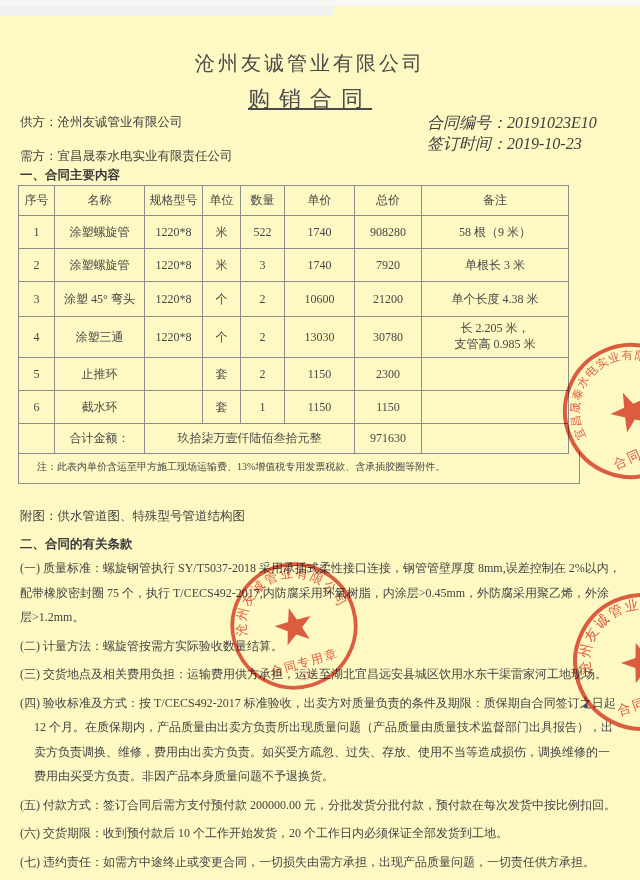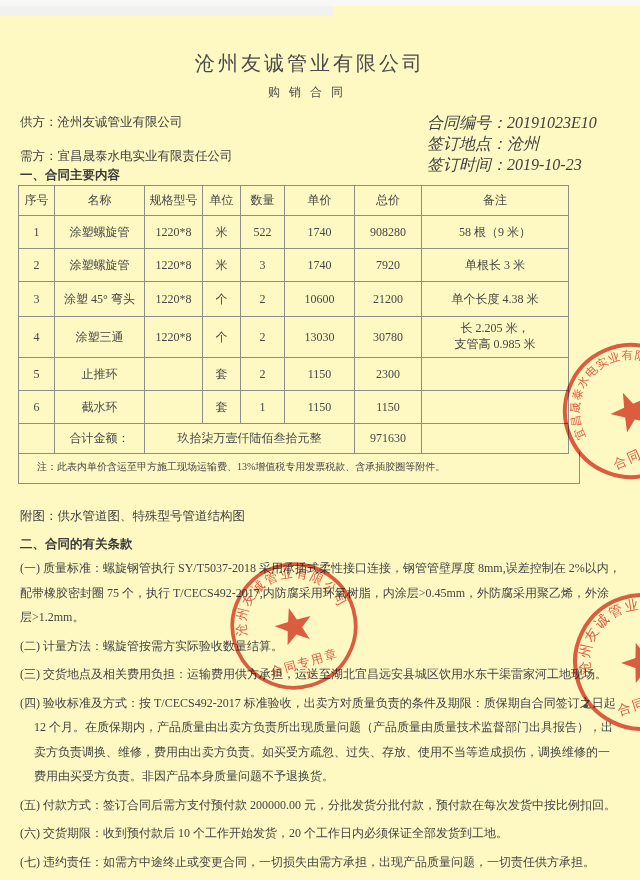--- a/index.html
+++ b/index.html
@@ -8,21 +8,21 @@
     background:#fef9c3;overflow:hidden;
     font-family:"Liberation Serif","DejaVu Serif",serif;
     color:#3f3f3f;
   }
   .scan-band{position:absolute;left:0;top:6px;width:52%;height:10px;background:#f1f1ef;}
   .scan-band2{position:absolute;left:0;top:0;width:100%;height:6px;background:#f7f7f5;}
 
   .title1{position:absolute;left:0;top:50px;width:620px;text-align:center;
           font-size:20px;letter-spacing:3px;color:#4a4a4a;}
   .title2{position:absolute;left:0;top:84px;width:620px;text-align:center;
-          font-size:12px;letter-spacing:9px;color:#4a4a4a;}
+          font-size:22px;letter-spacing:9px;color:#4a4a4a;text-decoration:underline;}
 
   .hline{position:absolute;font-size:12.5px;white-space:nowrap;}
   .supplier{left:20px;top:114px;}
   .buyer{left:20px;top:148px;}
   .hr-block{position:absolute;left:427px;top:112px;font-size:16px;line-height:21px;font-style:italic;}
   .sec-title{position:absolute;left:20px;font-size:12.5px;font-weight:bold;color:#3a3a3a;}
   .sec1{top:167px;}
   .sec2{top:536px;}
 
   table.main{
@@ -67,21 +67,20 @@
   <div class="scan-band2"></div>
   <div class="scan-band"></div>
 
   <div class="title1">沧州友诚管业有限公司</div>
   <div class="title2">购销合同</div>
 
   <div class="hline supplier">供方：沧州友诚管业有限公司</div>
   <div class="hline buyer">需方：宜昌晟泰水电实业有限责任公司</div>
   <div class="hr-block">
     <div>合同编号：20191023E10</div>
-    <div>签订地点：沧州</div>
     <div>签订时间：2019-10-23</div>
   </div>
 
   <div class="sec-title sec1">一、合同主要内容</div>
 
   <table class="main">
     <colgroup>
       <col style="width:36px">
         <col style="width:90px">
         <col style="width:58px">

